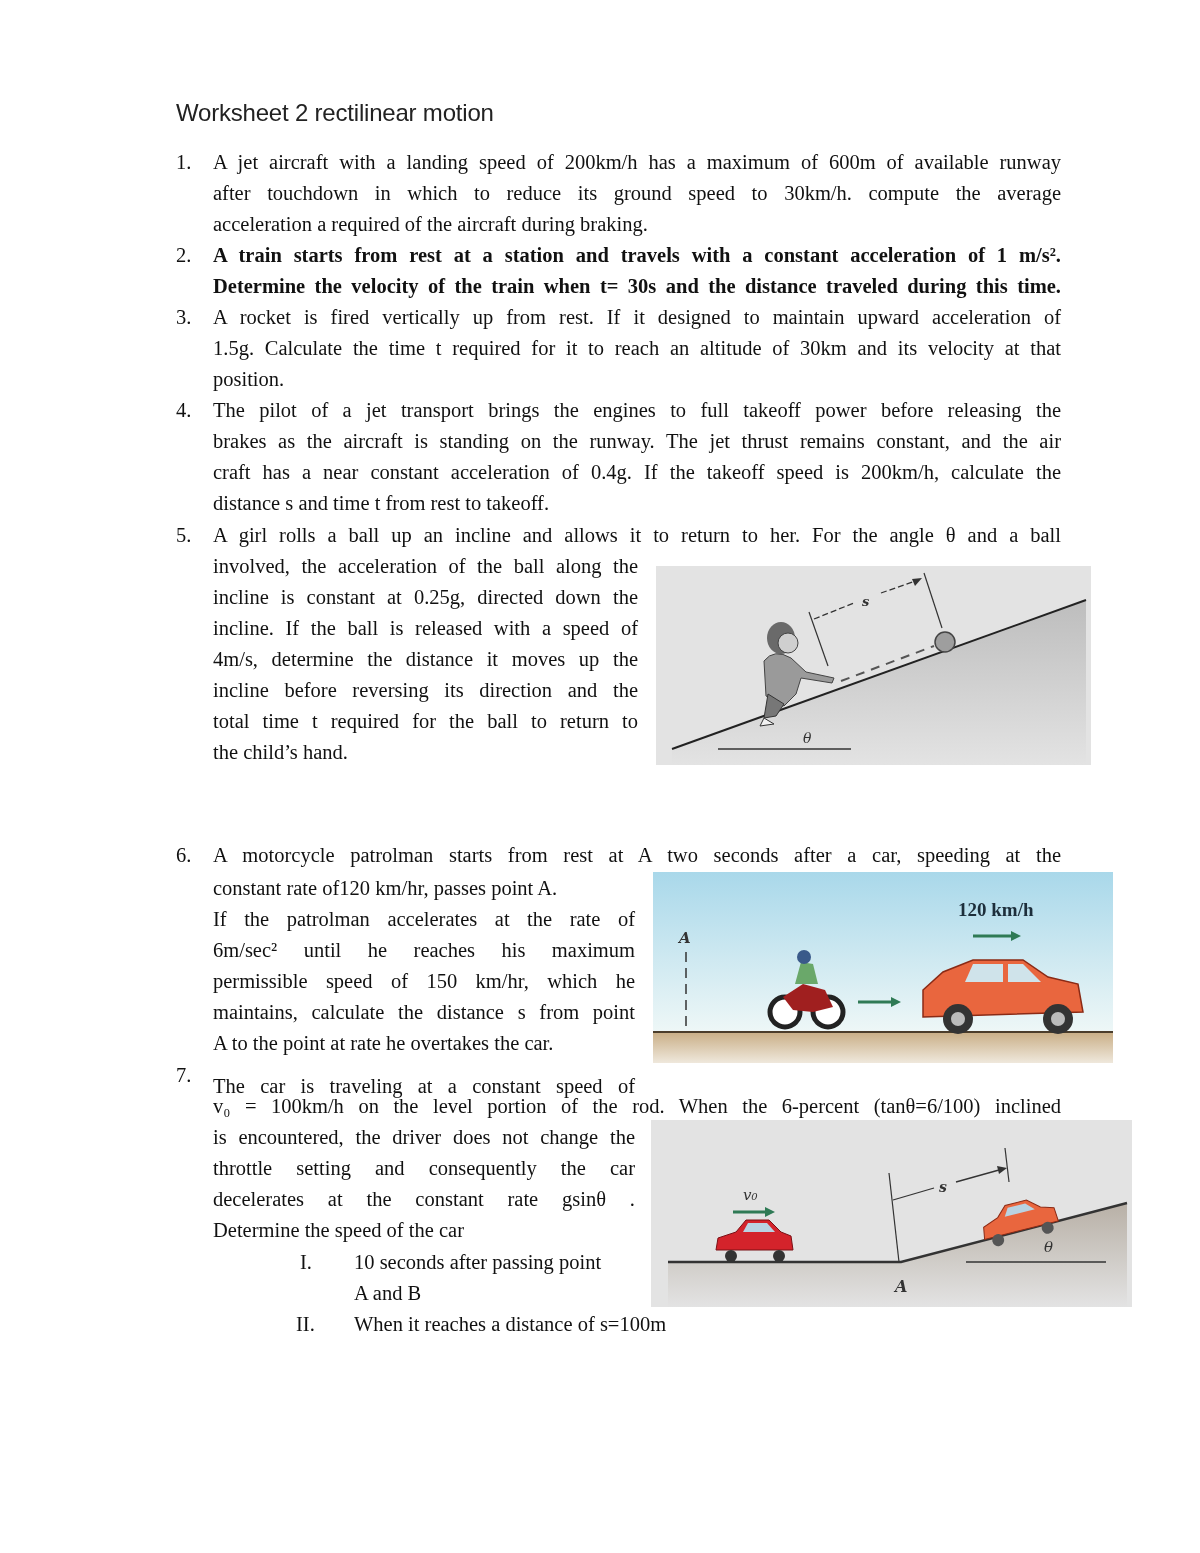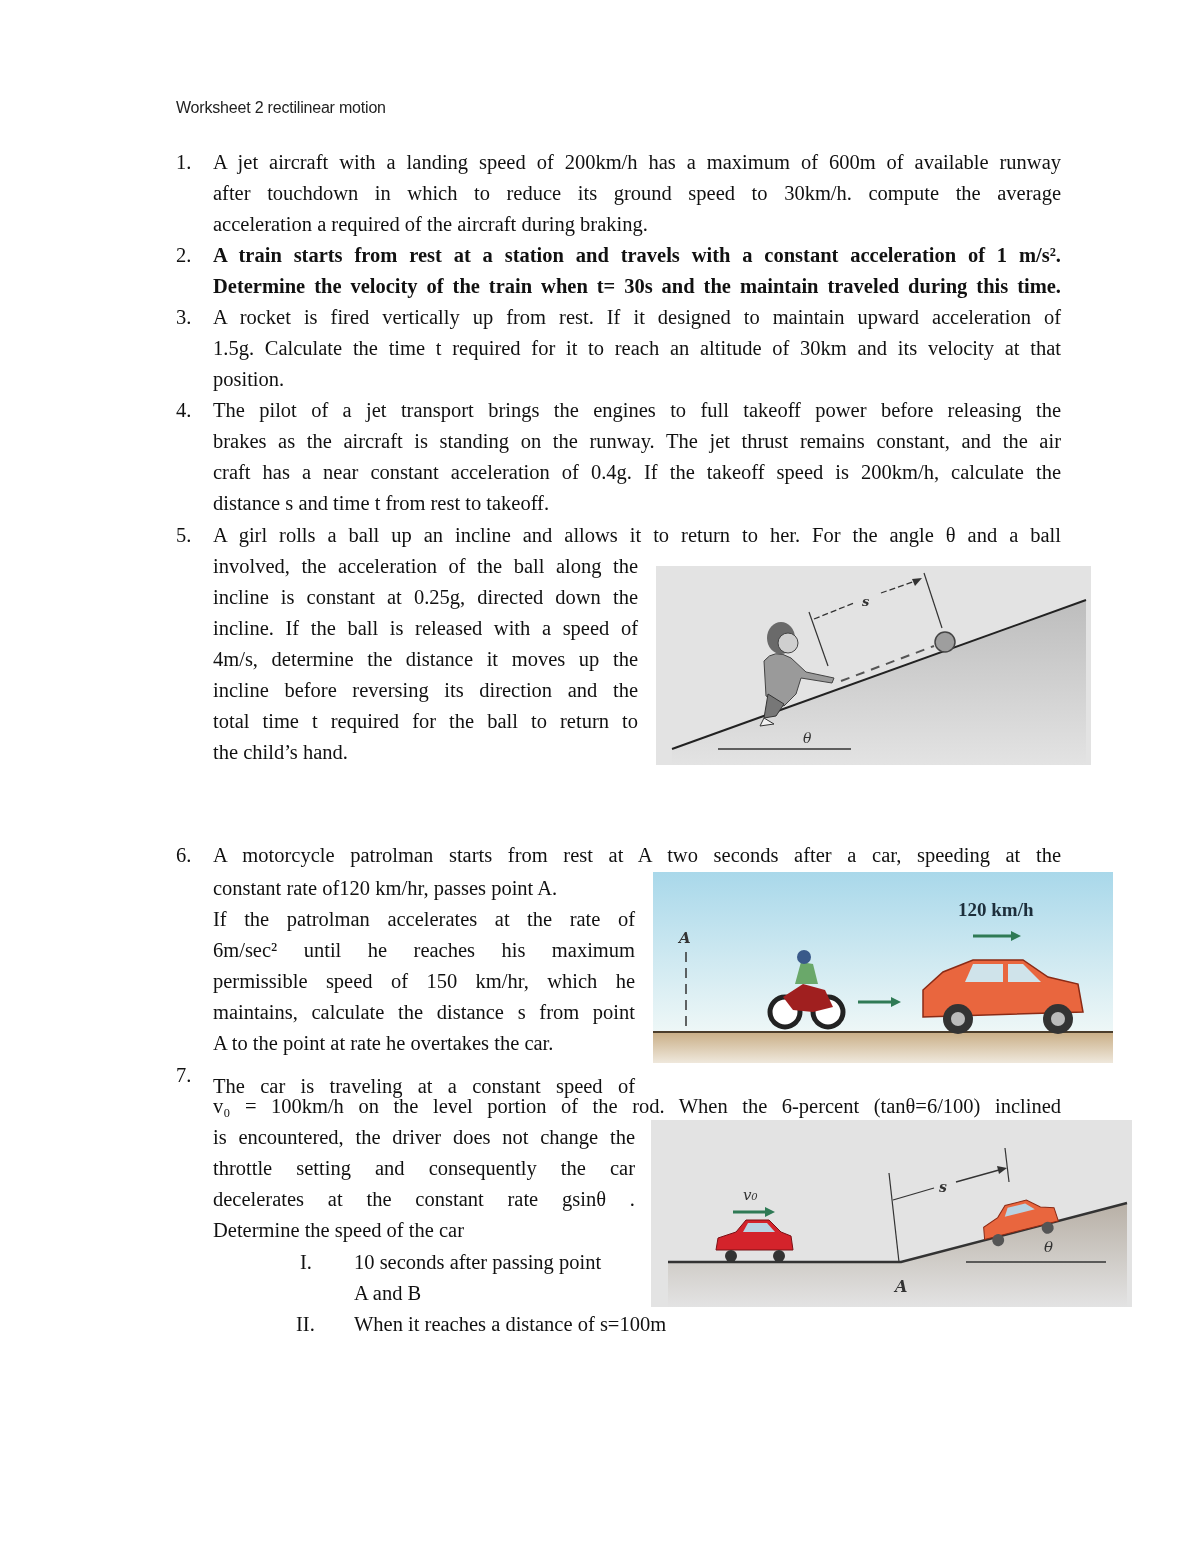--- a/index.html
+++ b/index.html
@@ -1,19 +1,19 @@
 <!DOCTYPE html>
 <html><head>
 <meta charset="utf-8">
 <style>
   html, body { margin:0; padding:0; background:#ffffff; }
   body { width:1200px; height:1553px; position:relative; overflow:hidden;
          font-family:"Liberation Serif", "DejaVu Serif", serif; color:#111; }
   .title { position:absolute; left:176px; top:99px; font-family:"Liberation Sans","DejaVu Sans",sans-serif;
-           font-size:16px; letter-spacing:-0.2px; color:#222; }
+           font-size:24px; letter-spacing:-0.2px; color:#222; }
   .q { position:absolute; left:176px; font-size:20.5px; line-height:31px; }
   .q .num { position:absolute; left:0; top:0; width:30px; }
   .q .body { position:absolute; left:37px; text-align:justify; }
   .line { display:block; white-space:nowrap; }
   .just { text-align-last:justify; }
   .fig { position:absolute; overflow:hidden; }
   .sub { position:absolute; font-size:20.5px; line-height:31px; white-space:nowrap; }
 </style>
 </head>
 <body>
@@ -26,21 +26,21 @@
     <span class="line just">A jet aircraft with a landing speed of 200km/h has a maximum of 600m of available runway</span>
     <span class="line just">after touchdown in which to reduce its ground speed to 30km/h. compute the average</span>
     <span class="line">acceleration a required of the aircraft during braking.</span>
   </div>
 </div>
 
 <div class="q" style="top:240px;width:885px;height:64px;">
   <span class="num">2.</span>
   <div class="body" style="width:848px;font-weight:bold;">
     <span class="line just">A train starts from rest at a station and travels with a constant acceleration of 1 m/s².</span>
-    <span class="line just">Determine the velocity of the train when t= 30s and the maintain traveled during this time.</span>
+    <span class="line just">Determine the velocity of the train when t= 30s and the distance traveled during this time.</span>
   </div>
 </div>
 
 <div class="q" style="top:302px;width:885px;height:95px;">
   <span class="num">3.</span>
   <div class="body" style="width:848px;">
     <span class="line just">A rocket is fired vertically up from rest. If it designed to maintain upward acceleration of</span>
     <span class="line just">1.5g. Calculate the time t required for it to reach an altitude of 30km and its velocity at that</span>
     <span class="line">position.</span>
   </div>

